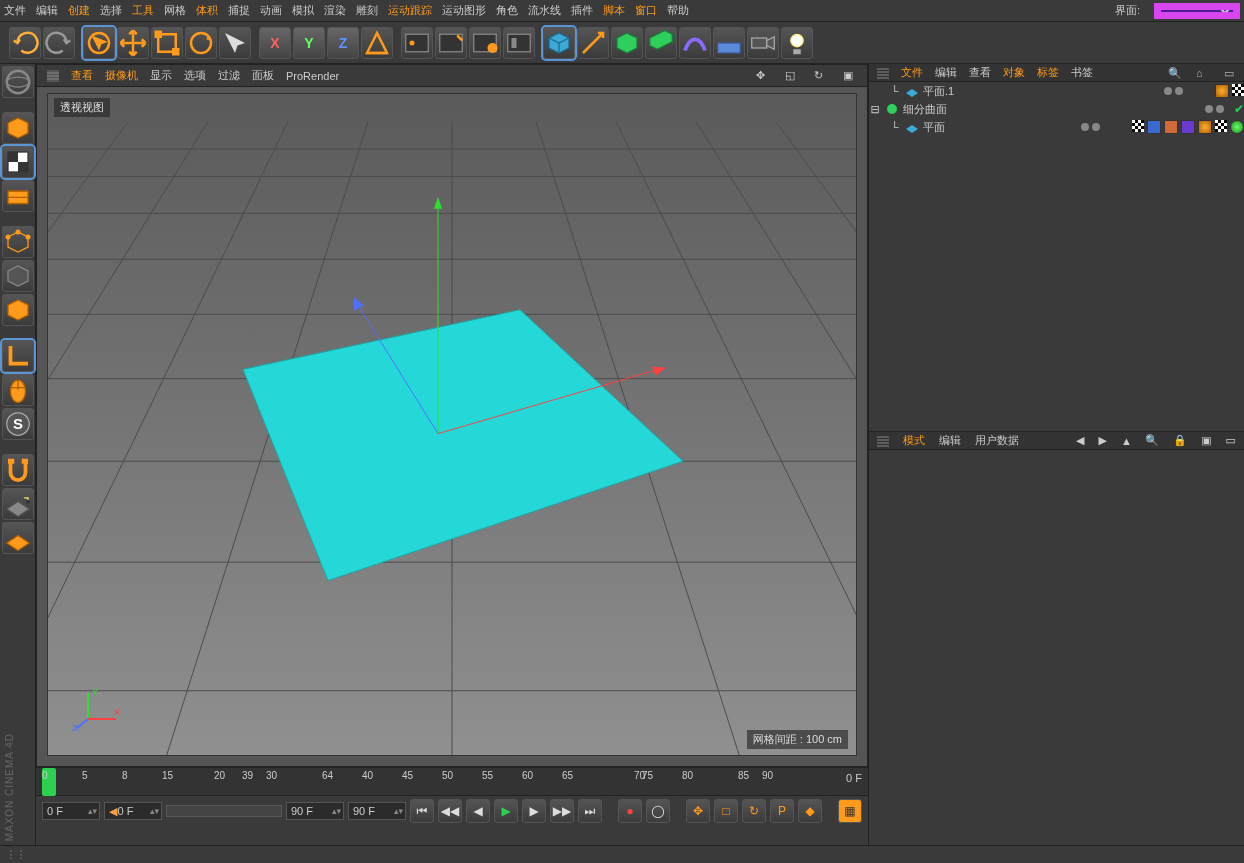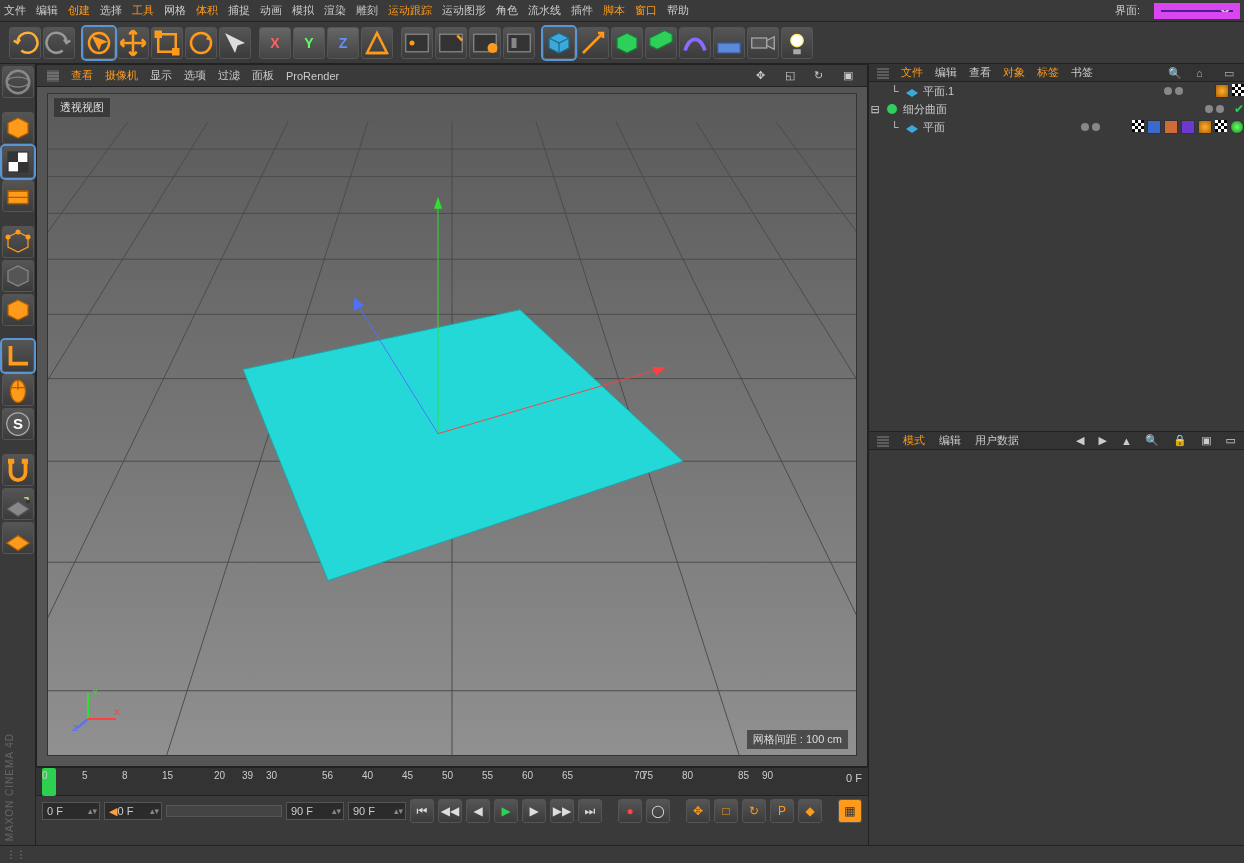--- a/index.html
+++ b/index.html
@@ -508,21 +508,21 @@
   <div class="tl-ruler">
     <div class="cursor"></div>
 
     <span class="ticklabel" style="left:6px">0</span>
     <span class="ticklabel" style="left:46px">5</span>
     <span class="ticklabel" style="left:86px">8</span>
     <span class="ticklabel" style="left:126px">15</span>
     <span class="ticklabel" style="left:178px">20</span>
     <span class="ticklabel" style="left:206px">39</span>
     <span class="ticklabel" style="left:230px">30</span>
-    <span class="ticklabel" style="left:286px">56</span>
+    <span class="ticklabel" style="left:286px">64</span>
     <span class="ticklabel" style="left:326px">40</span>
     <span class="ticklabel" style="left:366px">45</span>
     <span class="ticklabel" style="left:406px">50</span>
     <span class="ticklabel" style="left:446px">55</span>
     <span class="ticklabel" style="left:486px">60</span>
     <span class="ticklabel" style="left:526px">65</span>
     <span class="ticklabel" style="left:598px">70</span>
     <span class="ticklabel" style="left:606px">75</span>
     <span class="ticklabel" style="left:646px">80</span>
     <span class="ticklabel" style="left:702px">85</span>

